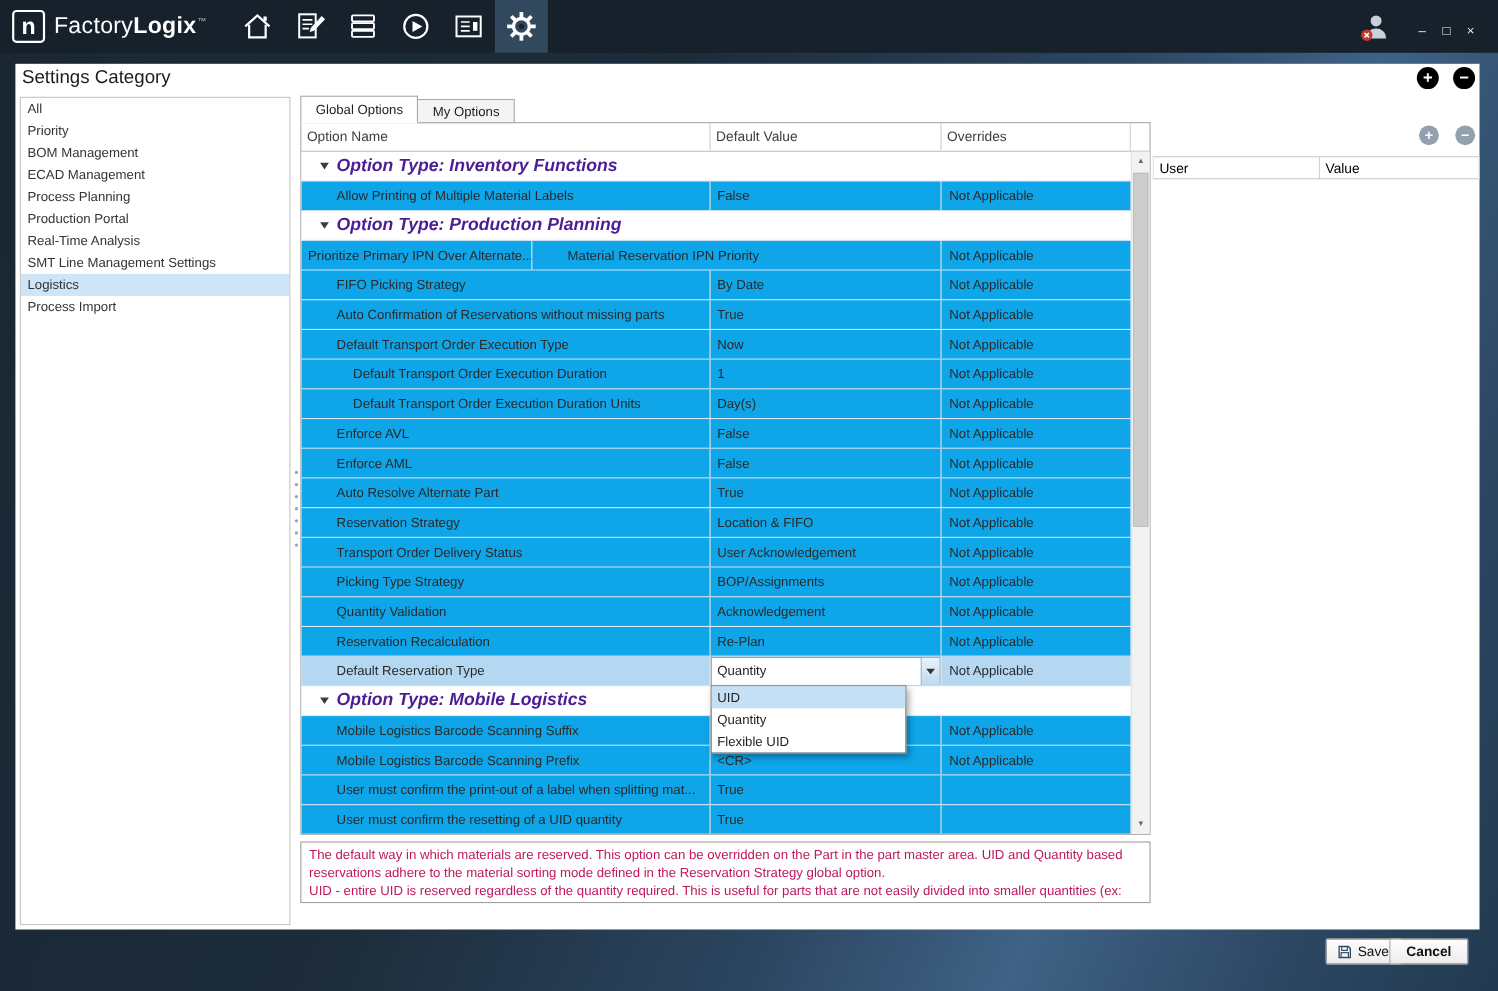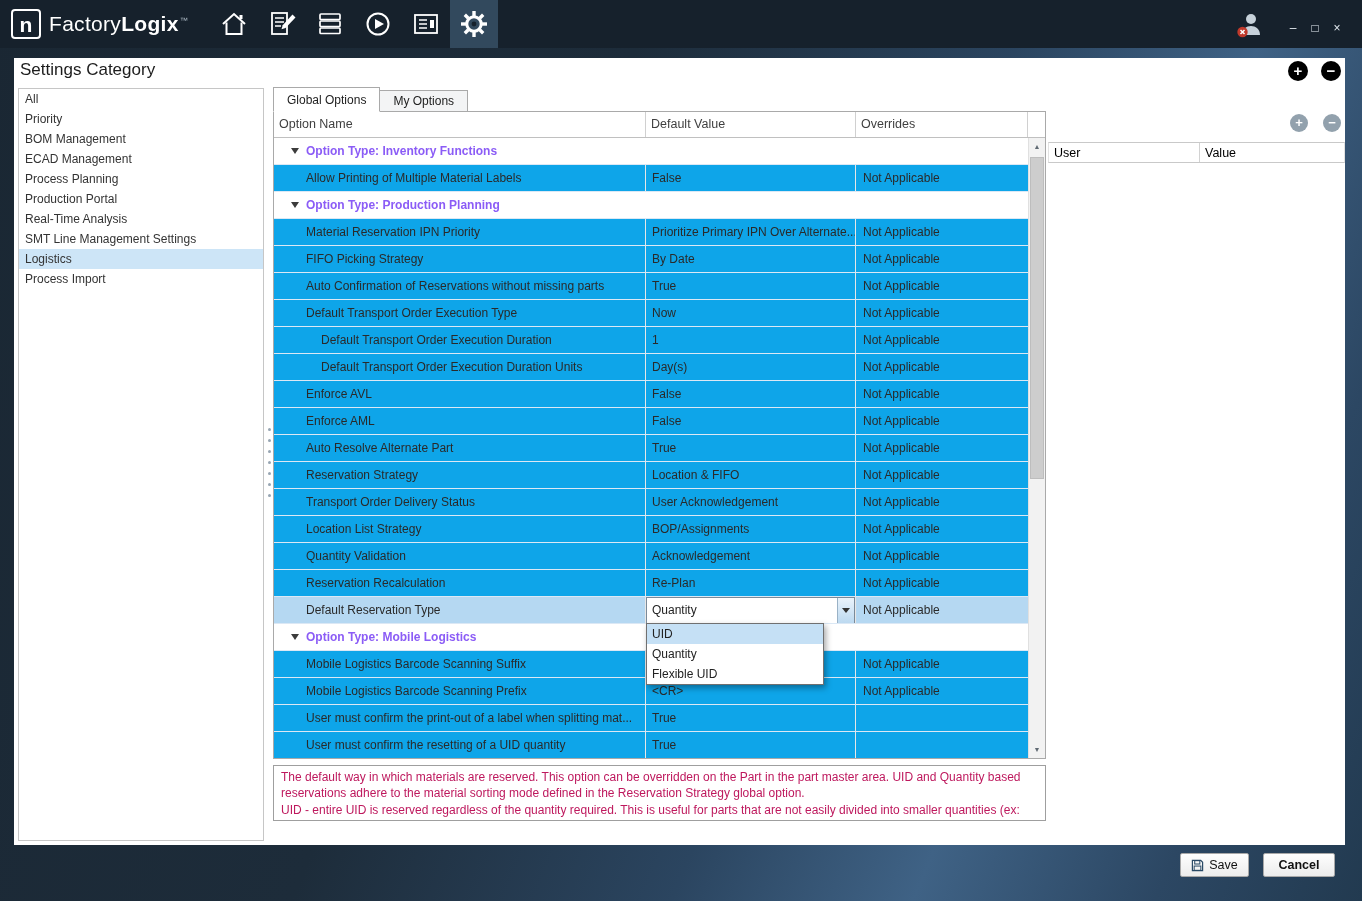--- a/index.html
+++ b/index.html
@@ -48,21 +48,21 @@
   .row { height:27px; display:flex; border-bottom:1px solid #dbe8f5; background:#0ea5e9; }
   .row.selected { background:#b5d8f2; }
   .cell { font-size:12px; color:#2a2a2a; display:flex; align-items:center; padding-left:6px; border-right:1px solid #e7e7e7; overflow:hidden; white-space:nowrap; }
   .cell.name { width:372px; padding-left:32px; }
   .cell.name.ind2 { padding-left:47px; }
   .cell.value { width:210px; }
   .cell.overrides { flex:1; border-right:none; padding-left:7px; }
   .cell.nopad { padding:0; }
   .group-row { height:27px; display:flex; align-items:center; padding-left:17px; border-bottom:1px solid #dbe8f5; background:#fff; cursor:pointer; }
   .tri { width:0; height:0; border-left:4px solid transparent; border-right:4px solid transparent; border-top:6px solid #3c3c3c; margin-right:7px; }
-  .group-label { font-size:12px; font-weight:700; color:#8b5cf6; white-space:nowrap; }
+  .group-label { font-size:16px; font-weight:700; color:#4c1d95; white-space:nowrap;font-style:italic; }
   
   .combo { position:relative; width:100%; height:27px; border:1px solid #7a8a99; background:#fff; display:flex; align-items:center; cursor:pointer; }
   .combo-text { font-size:12px; color:#222; padding-left:5px; }
   .combo-btn { position:absolute; right:0; top:0; width:17px; height:100%; background:linear-gradient(#eaf3fb,#bcd9f0); border-left:1px solid #9ab2c6; display:flex; align-items:center; justify-content:center; }
   .combo-arrow { width:0; height:0; border-left:4px solid transparent; border-right:4px solid transparent; border-top:5px solid #333; }
   
   .dropdown { position:absolute; left:632px; top:565px; width:178px; background:#fff; border:1px solid #707070; box-shadow:2px 3px 6px rgba(0,0,0,.35); z-index:10; }
   .dd-item { height:20px; line-height:20px; font-size:12px; color:#222; padding-left:5px; cursor:pointer; white-space:nowrap; }
   .dd-item.hl { background:#c5e0f5; }
   
@@ -72,21 +72,21 @@
   .sb-thumb { position:absolute; left:1px; top:19px; width:14px; height:322px; background:#cdcdcd; border:1px solid #bdbdbd; cursor:pointer; }
   
   .description { position:absolute; left:259px; top:707px; width:773px; height:56px; border:1px solid #9f9f9f; padding:3px 7px; font-size:12px; color:#be185d; line-height:16.3px; overflow:hidden; white-space:pre-line; background:#fff; }
   
   .right-grid { position:absolute; left:1034px; top:84px; width:297px; }
   .right-header { display:flex; height:21px; border-top:1px solid #c9c9c9; border-bottom:1px solid #c9c9c9; border-left:1px solid #e2e2e2; border-right:1px solid #e2e2e2; }
   .rhcell { font-size:12.5px; color:#000000; line-height:20px; padding-left:5px; border-right:1px solid #d2d2d2; white-space:nowrap; }
   .rhcell.c0 { width:151px; } .rhcell.c1 { flex:1; border-right:none; }
   
   .btn { position:absolute; top:853px; height:24px; background:linear-gradient(#fefefe,#ececec); border:1px solid #a8a8a8; border-radius:2px; font-size:12.5px; color:#111; display:flex; align-items:center; justify-content:center; gap:5px; cursor:pointer; }
-  .btn.save { left:1180px; width:69px; }
+  .btn.save { left:1205px; width:69px; }
   .btn.cancel { left:1263px; width:72px;font-weight:bold; }
 </style>
 </head>
 <body>
 
 <div class="window">
 
   <div class="topbar">
     <div class="logo">
         <span>n</span>
@@ -213,22 +213,22 @@
           <div class="row">
             <div class="cell name">Allow Printing of Multiple Material Labels</div>
             <div class="cell value">False</div>
             <div class="cell overrides">Not Applicable</div>
           </div>
           <div class="group-row">
             <div class="tri" style="display: inline-block;"></div>
             <div class="group-label">Option Type: Production Planning</div>
           </div>
           <div class="row">
+            <div class="cell value">Prioritize Primary IPN Over Alternate...</div>
             <div class="cell name">Material Reservation IPN Priority</div>
-            <div class="cell value">Prioritize Primary IPN Over Alternate...</div>
             <div class="cell overrides">Not Applicable</div>
           </div>
           <div class="row">
             <div class="cell name">FIFO Picking Strategy</div>
             <div class="cell value">By Date</div>
             <div class="cell overrides">Not Applicable</div>
           </div>
           <div class="row">
             <div class="cell name">Auto Confirmation of Reservations without missing parts</div>
             <div class="cell value">True</div>
@@ -268,21 +268,21 @@
             <div class="cell name">Reservation Strategy</div>
             <div class="cell value">Location &amp; FIFO</div>
             <div class="cell overrides">Not Applicable</div>
           </div>
           <div class="row">
             <div class="cell name">Transport Order Delivery Status</div>
             <div class="cell value">User Acknowledgement</div>
             <div class="cell overrides">Not Applicable</div>
           </div>
           <div class="row">
-            <div class="cell name">Location List Strategy</div>
+            <div class="cell name">Picking Type Strategy</div>
             <div class="cell value">BOP/Assignments</div>
             <div class="cell overrides">Not Applicable</div>
           </div>
           <div class="row">
             <div class="cell name">Quantity Validation</div>
             <div class="cell value">Acknowledgement</div>
             <div class="cell overrides">Not Applicable</div>
           </div>
           <div class="row">
             <div class="cell name">Reservation Recalculation</div>

